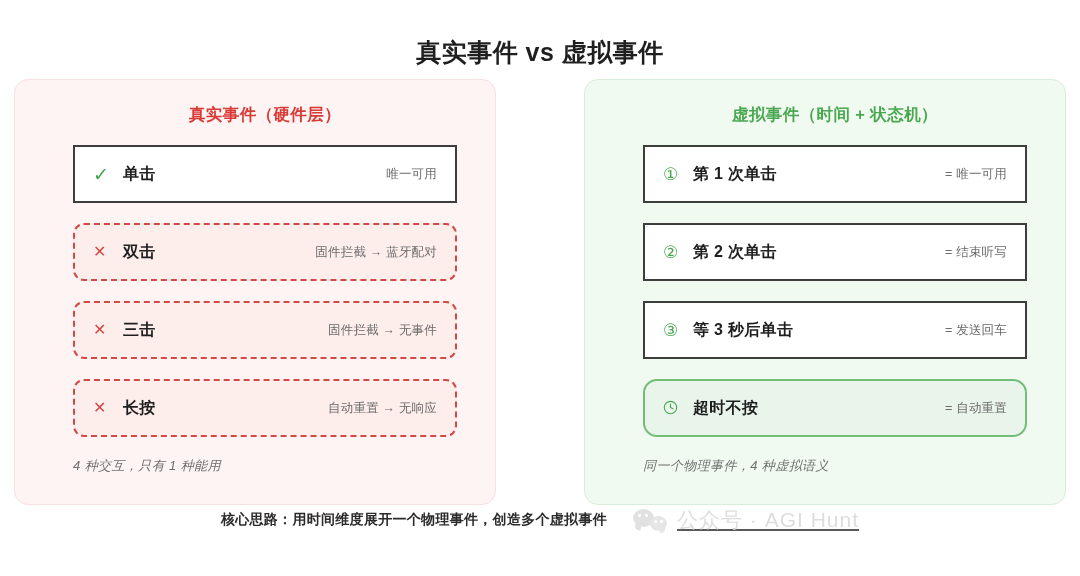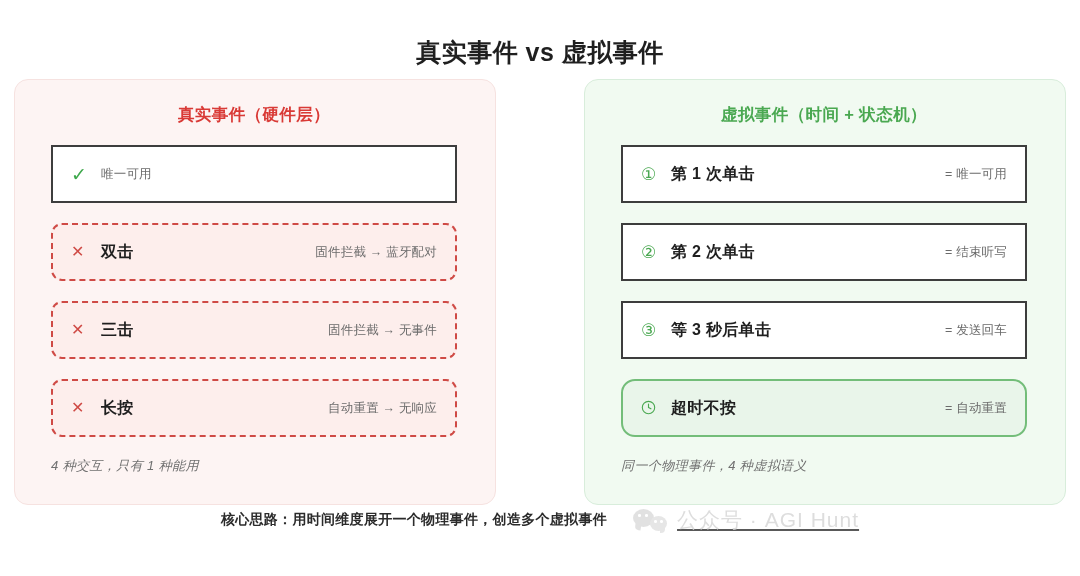--- a/index.html
+++ b/index.html
@@ -40,21 +40,21 @@
     width: 1080px;
     display: flex;
     justify-content: space-between;
     padding: 0 14px;
     box-sizing: border-box;
   }
   .panel {
     width: 482px;
     box-sizing: border-box;
     border-radius: 14px;
-    padding: 24px 38px 0 36px;
+    padding: 24px 38px 0 58px;
     height: 426px;
     position: relative;
   }
   .panel-real {
     background: #fdf4f3;
     border: 1px solid #f6e2e0;
   }
   .panel-virtual {
     background: #f1faf1;
     border: 1px solid #d8eddb;
@@ -213,20 +213,21 @@
 
   <div class="page-title">真实事件 vs 虚拟事件</div>
 
   <div class="panels">
 
     <div class="panel panel-real">
       <div class="panel-title">真实事件（硬件层）</div>
 
       <div class="row row-solid">
         <span class="row-icon icon-check">✓</span>
+        <span class="row-label">单击</span>
         <span class="row-note">唯一可用</span>
       </div>
 
       <div class="row row-dashed">
         <span class="row-icon icon-cross">✕</span>
         <span class="row-label">双击</span>
         <span class="row-note">固件拦截 → 蓝牙配对</span>
       </div>
 
       <div class="row row-dashed">

